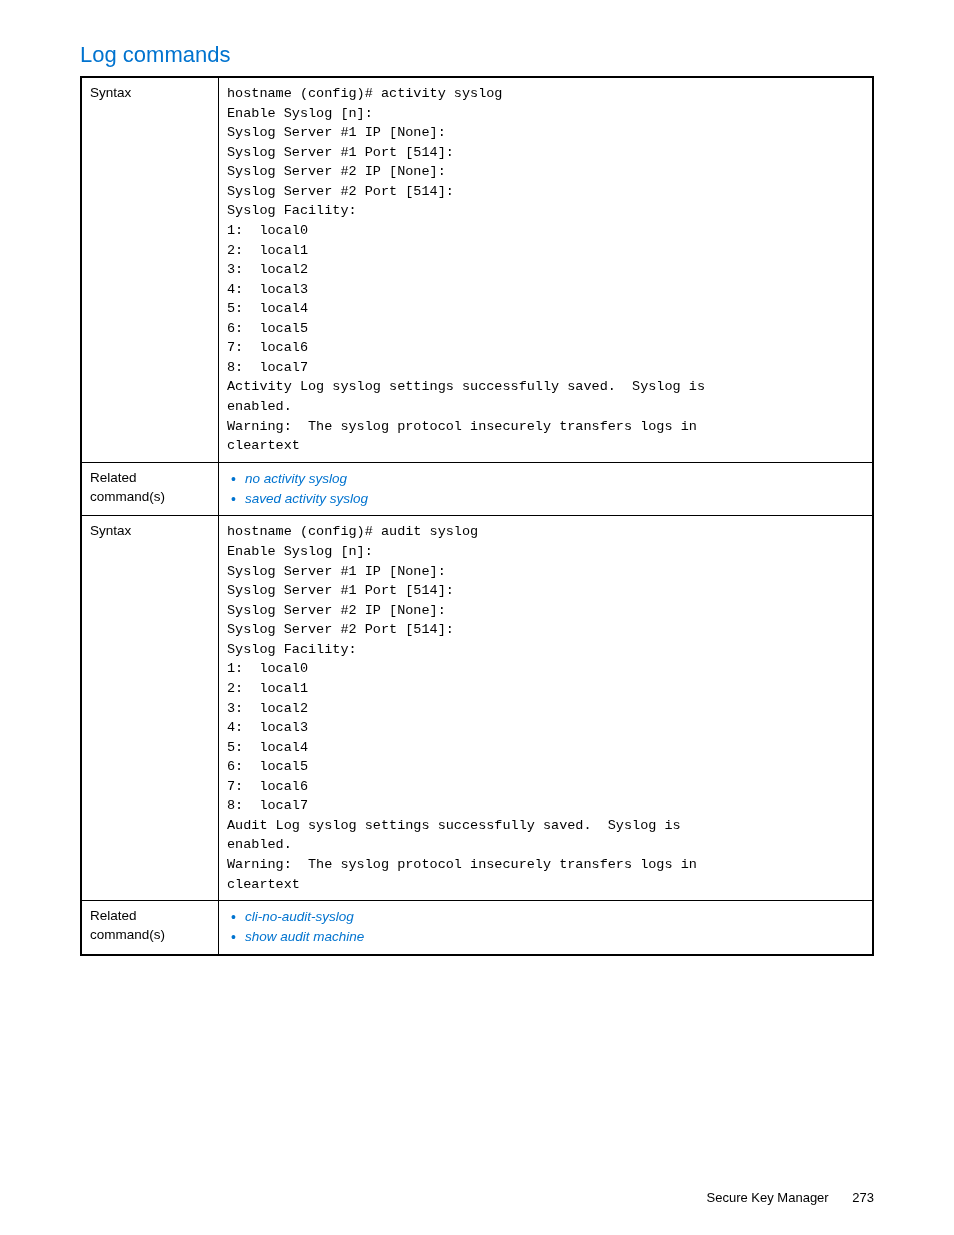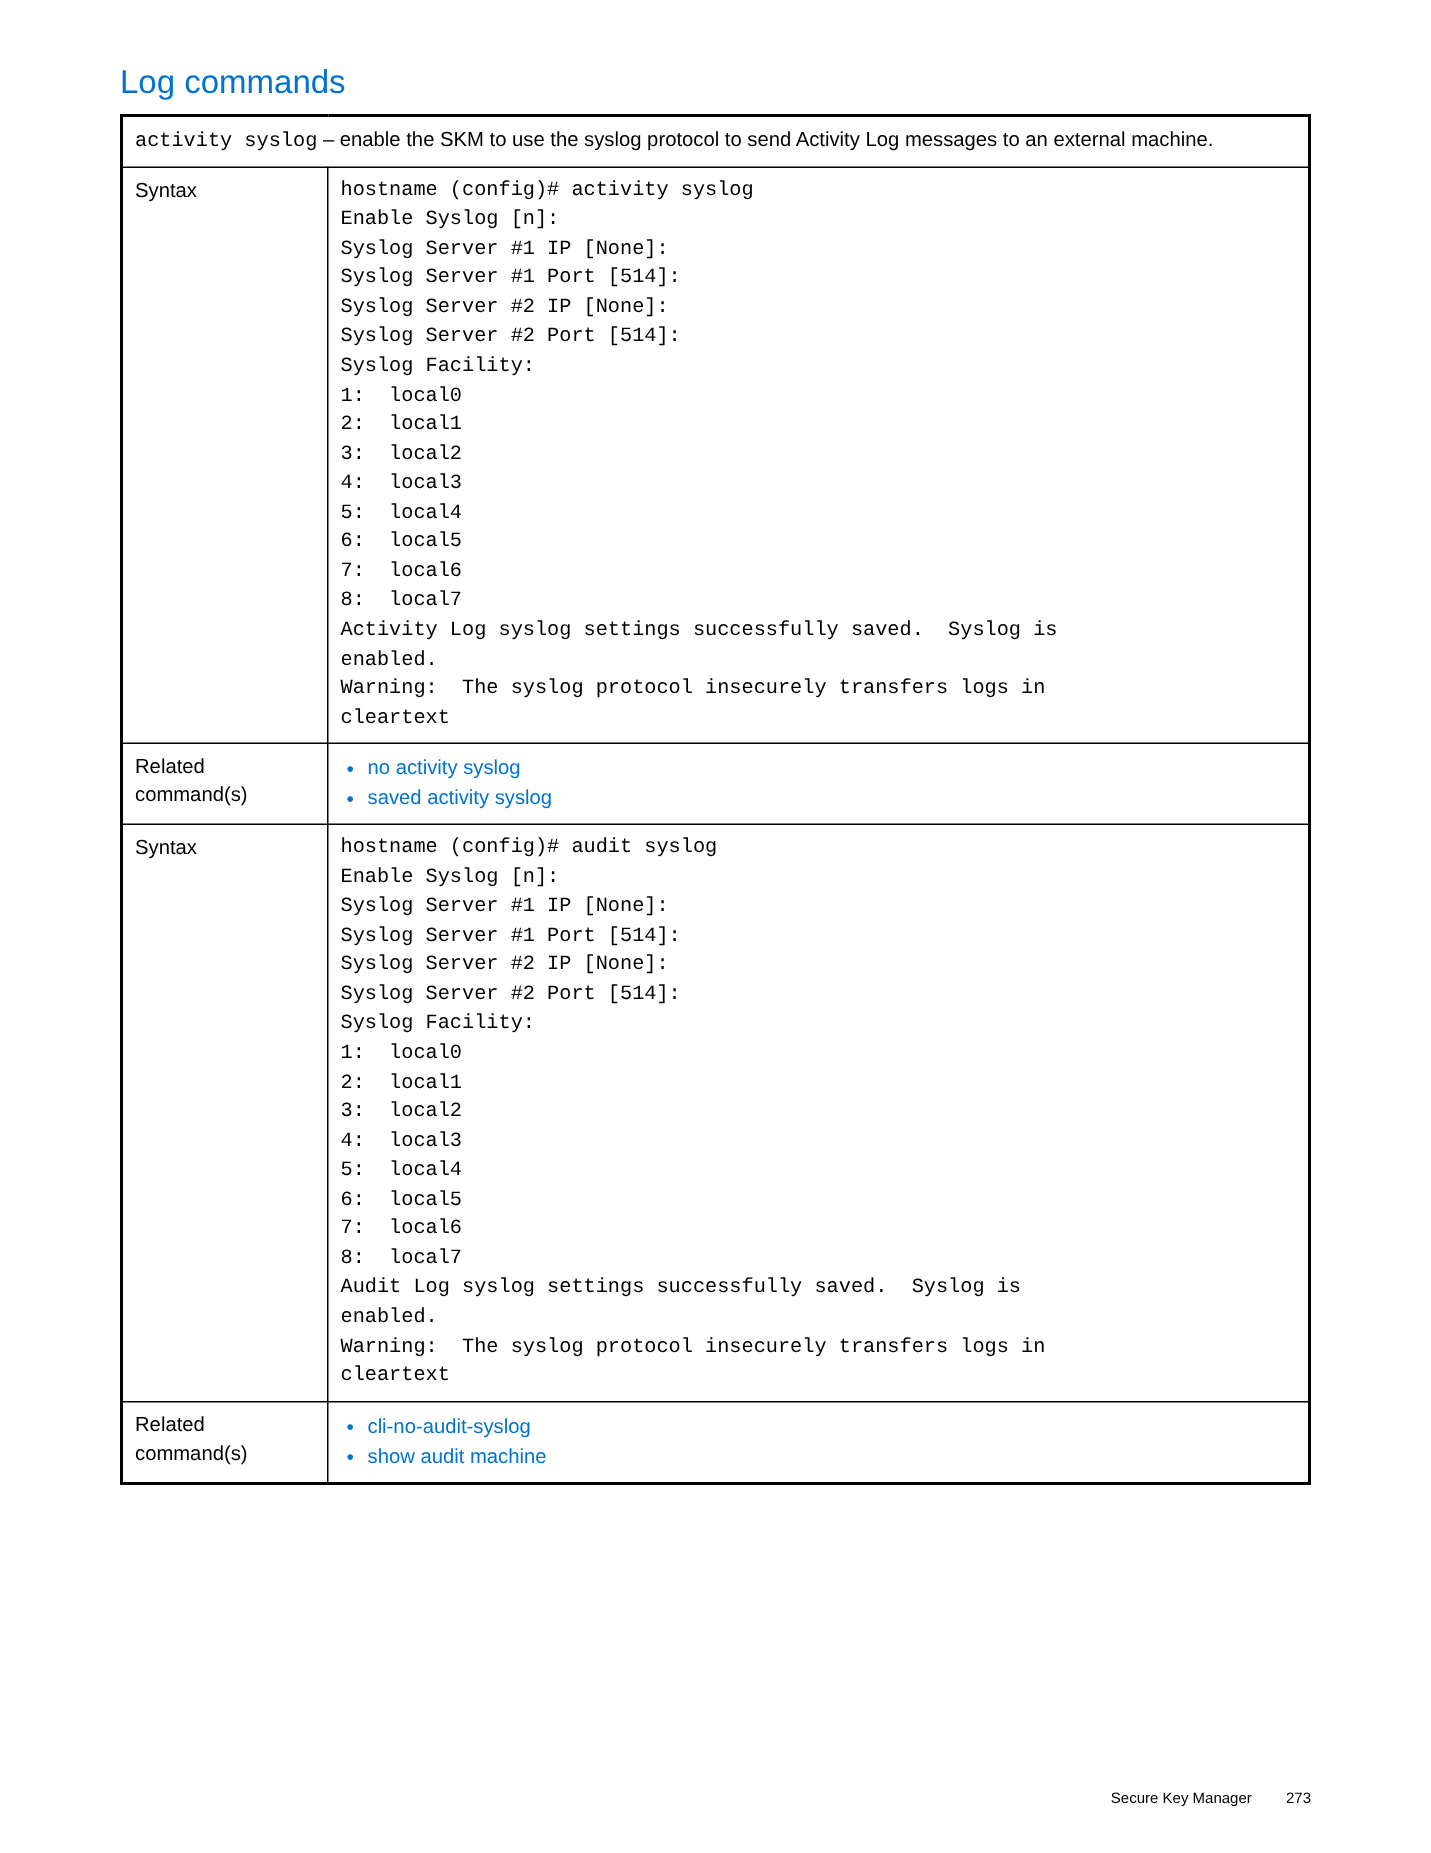--- a/index.html
+++ b/index.html
@@ -61,42 +61,40 @@
   ul.links li::before {
     content: "•";
     color: #0073cf;
     position: absolute;
     left: -14px;
     font-size: 14px;
   }
   ul.links a {
     color: #0073cf;
     text-decoration: none;
+    font-style: italic;
   }
   .footer {
     position: absolute;
     bottom: 30px;
     right: 80px;
-    font-size: 10px;
+    font-size: 13px;
   }
   .footer .num {
     margin-left: 20px;
   }
 </style>
 </head>
 <body>
 
 <div class="page">
   <h2 class="section-title">Log commands</h2>
 
   <table class="cmd">
     <tbody id="table-body">
-        <tr>
-          <td colspan="2" class="header-row"><span class="mono">activity syslog</span><span> – enable the SKM to use the syslog protocol to send Activity Log messages to an external machine.</span></td>
-        </tr>
         <tr>
           <td class="label">Syntax</td>
           <td>
             <div class="mono">hostname (config)# activity syslog
 Enable Syslog [n]:
 Syslog Server #1 IP [None]:
 Syslog Server #1 Port [514]:
 Syslog Server #2 IP [None]:
 Syslog Server #2 Port [514]:
 Syslog Facility:

